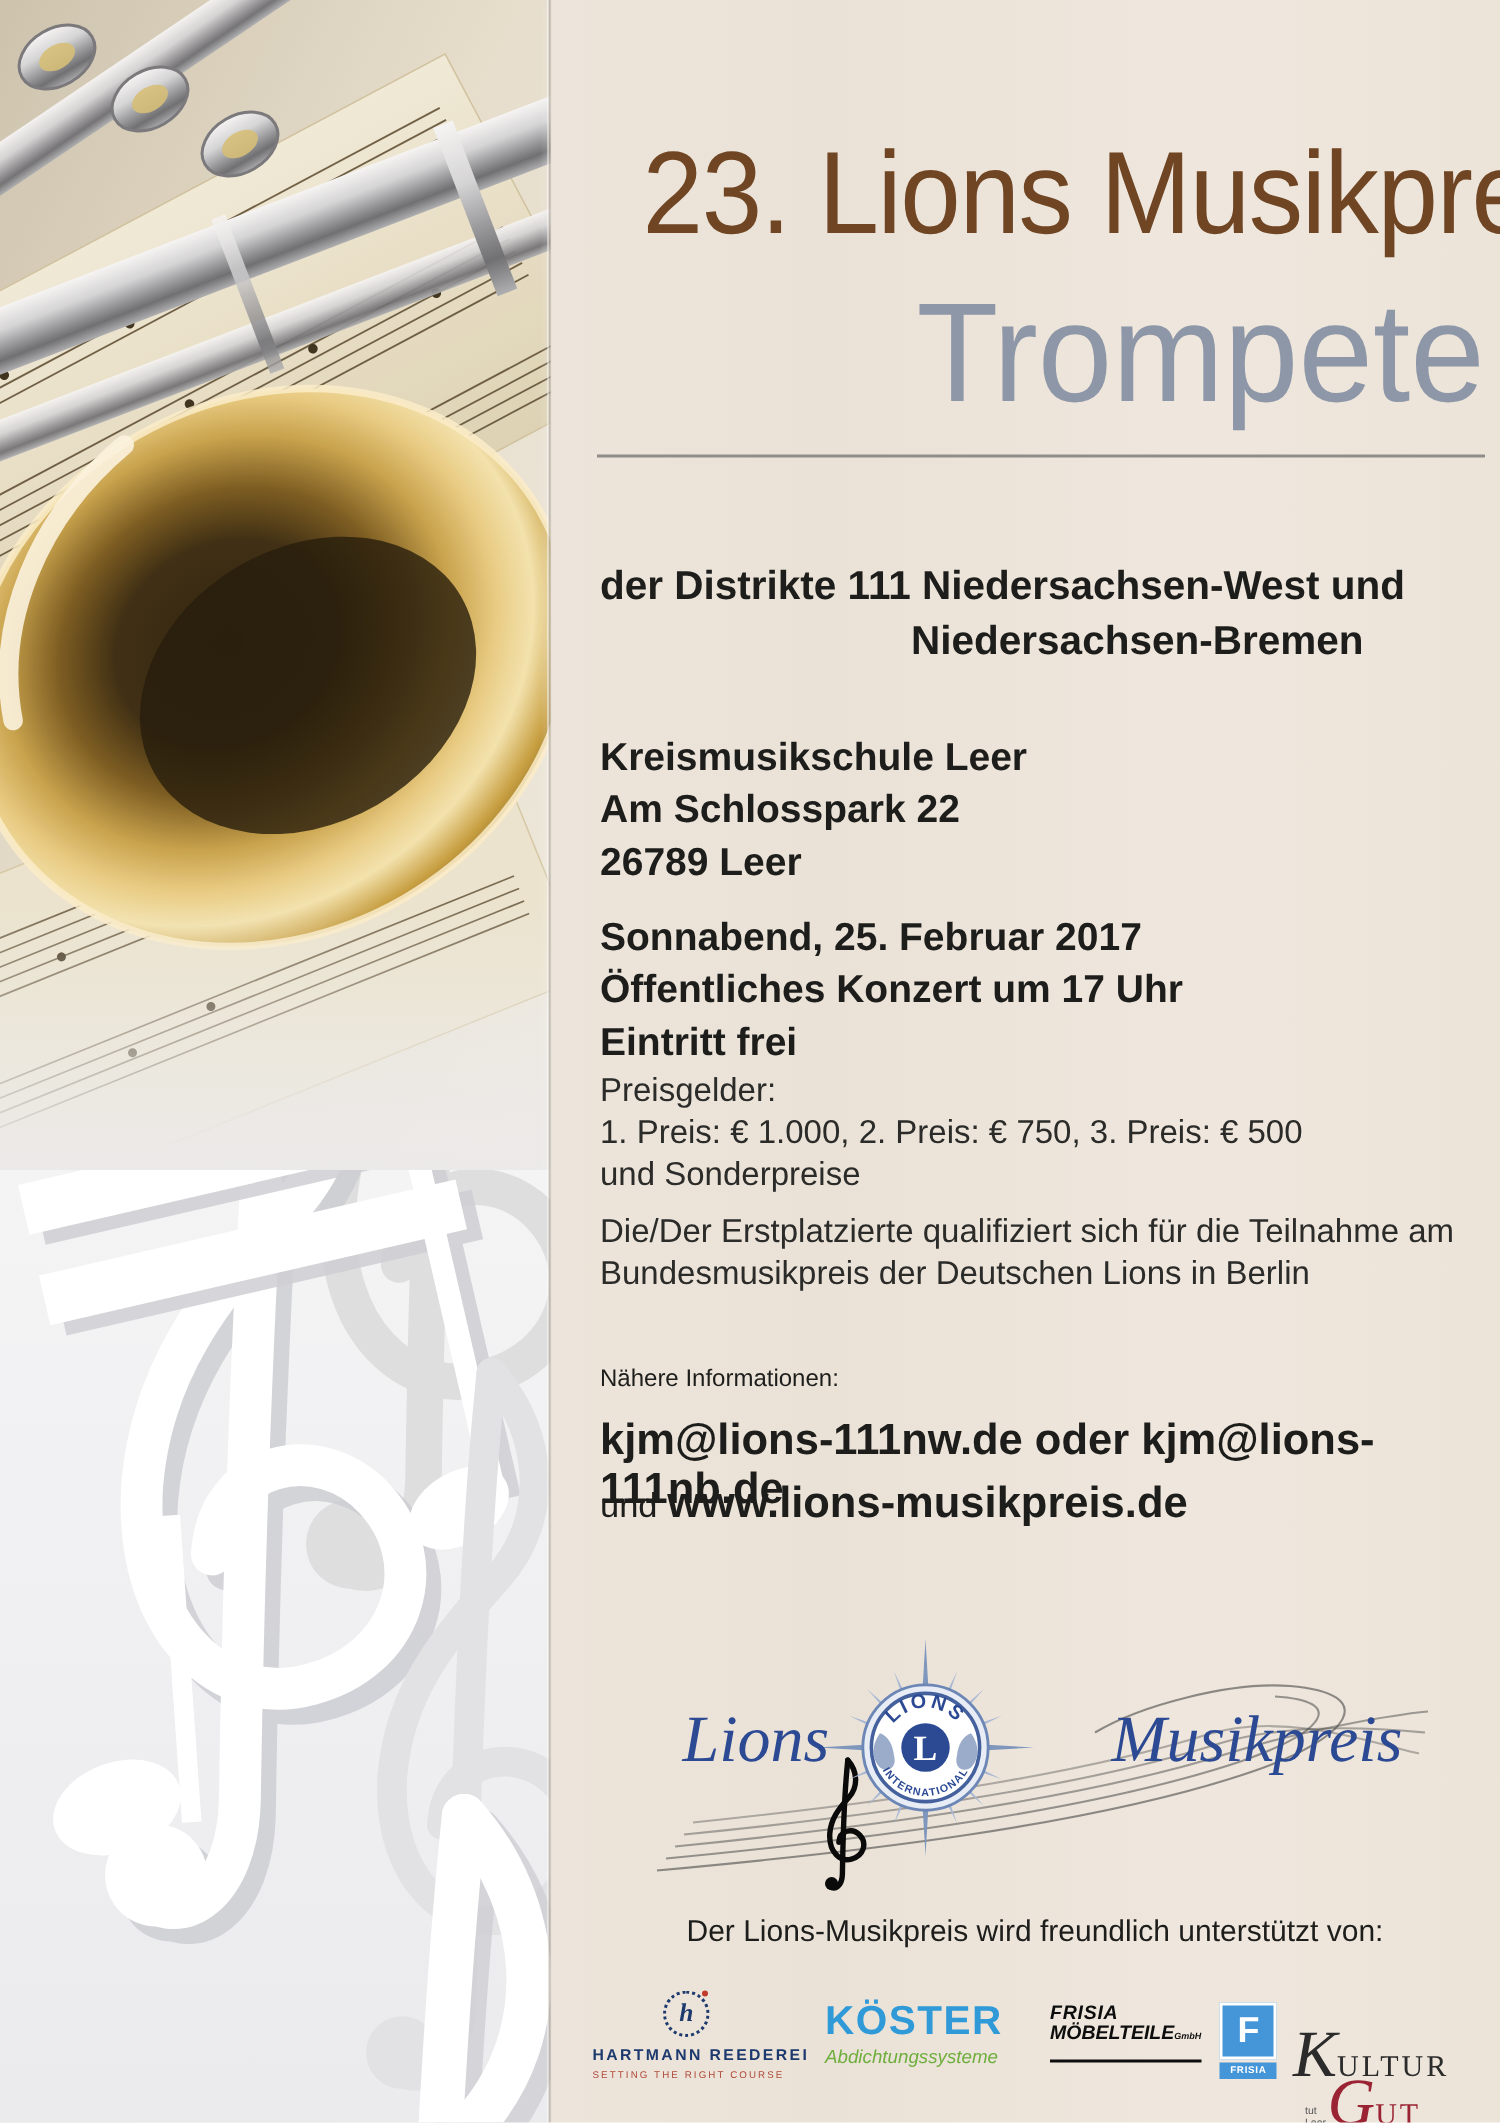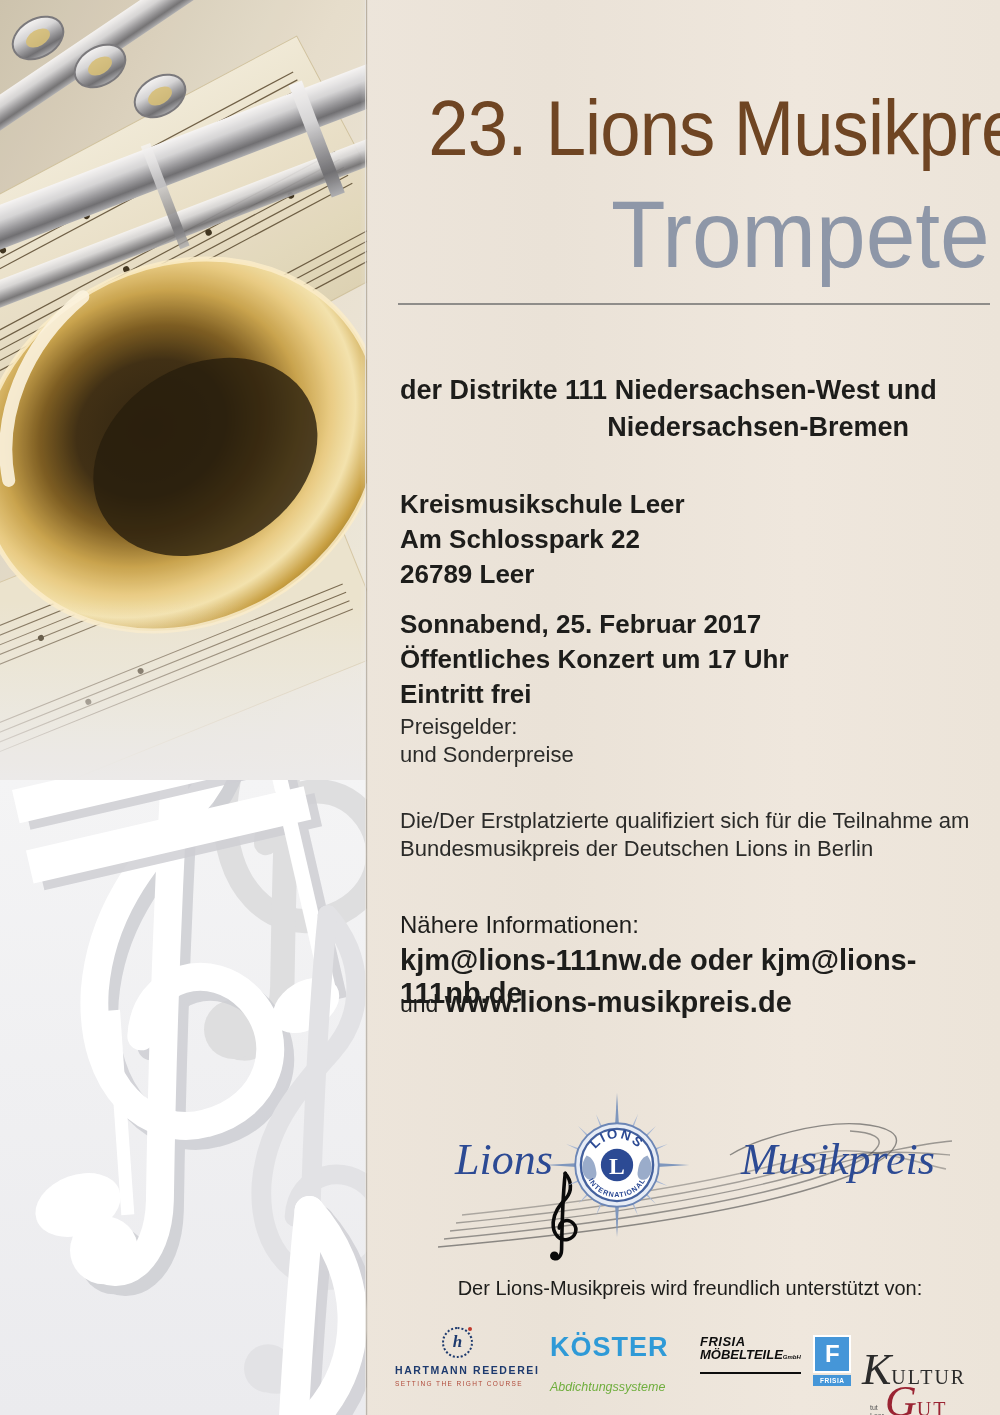--- a/index.html
+++ b/index.html
@@ -24,21 +24,21 @@
               letter-spacing:-1px;transform:scaleX(.93);transform-origin:right;white-space:nowrap;}
   .title-sub{display:inline-block;font-size:94px;line-height:98px;color:#8e97a8;
              letter-spacing:0px;transform:scaleX(.95);transform-origin:right;white-space:nowrap;margin-top:16px;}
   .rule{left:398px;top:303px;width:592px;height:2px;background:#8f8d8a;z-index:5;}
   .subtitle{left:400px;top:372px;width:545px;font-size:27px;font-weight:bold;line-height:37px;}
   .subtitle .l2{text-align:right;padding-right:36px;}
   .venue{left:400px;top:487px;font-size:26px;font-weight:bold;line-height:35px;}
   .event{left:400px;top:607px;font-size:26px;font-weight:bold;line-height:35px;}
   .prizes{left:400px;top:713px;font-size:22px;line-height:28px;color:#2b2b29;}
   .qualification{left:400px;top:807px;font-size:22px;line-height:28px;color:#2b2b29;}
-  .contact-h{left:400px;top:911px;font-size:24px;color:#1d1d1b;}
+  .contact-h{left:400px;top:911px;font-size:16px;color:#1d1d1b;}
   .contact-mails{left:400px;top:944px;font-size:29px;font-weight:bold;}
   .contact-web{left:400px;top:986px;font-size:23px;}
   .contact-web b{font-size:29px;}
 
   
   .logo-word{font-family:"Liberation Serif", serif;font-style:italic;font-size:44px;color:#2c4a94;z-index:5;}
   .lw-left{left:455px;top:1134px;}
   .lw-right{left:741px;top:1134px;}
   .swoosh{left:430px;top:1083px;width:530px;height:190px;z-index:4;}
   .emblem{left:541px;top:1089px;width:152px;height:152px;z-index:5;}
@@ -48,21 +48,21 @@
   .sp{z-index:5;}
   .hartmann{left:395px;top:1327px;width:125px;text-align:center;color:#1d3a6e;}
   .hart-circle{width:27px;height:27px;border:2px dotted #1d3a6e;border-radius:50%;margin:0 auto 6px;
                font-family:"Liberation Serif",serif;font-style:italic;font-weight:bold;font-size:17px;
                line-height:26px;position:relative;}
   .hart-circle i{position:absolute;right:-1px;top:-2px;width:4px;height:4px;background:#c0392b;border-radius:50%;}
   .hart-name{font-size:10.5px;font-weight:bold;letter-spacing:1.6px;white-space:nowrap;}
   .hart-tag{font-size:6.5px;letter-spacing:1.4px;color:#b04a3a;margin-top:4px;white-space:nowrap;}
   .koester{left:550px;top:1332px;width:115px;text-align:right;}
   .koester-name{font-size:27px;font-weight:bold;color:#2f9ad7;letter-spacing:1px;}
-  .koester-tag{font-size:12.5px;font-style:italic;color:#6fae3d;margin-top:17px;}
+  .koester-tag{font-size:12.5px;font-style:italic;color:#6fae3d;margin-top:1px;}
   .frisia{left:700px;top:1335px;}
   .frisia-text{display:inline-block;vertical-align:top;color:#0d0d0d;font-weight:bold;font-style:italic;line-height:13px;}
   .frisia-l1{font-size:13px;letter-spacing:.5px;}
   .frisia-l2{font-size:13px;}
   .frisia-l2 span{font-size:6px;margin-top:22px;}
   .frisia-rule{height:2px;background:#0d0d0d;margin-top:8px;}
   .frisia-badge{display:inline-block;vertical-align:top;margin-left:8px;width:38px;}
   .frisia-sq{width:38px;height:38px;background:#4596d8;border:2px solid #fff;box-sizing:border-box;
              color:#fff;font-weight:bold;font-size:24px;line-height:34px;text-align:center;}
   .frisia-sub{margin-top:2px;background:#4596d8;color:#fff;font-size:6.5px;font-weight:bold;
@@ -275,20 +275,21 @@
 </div>
 
 <div class="abs event">
   <div>Sonnabend, 25. Februar 2017</div>
   <div>Öffentliches Konzert um 17 Uhr</div>
   <div>Eintritt frei</div>
 </div>
 
 <div class="abs prizes">
   <div>Preisgelder:</div>
+  <div>1. Preis: € 1.000, 2. Preis: € 750, 3. Preis: € 500</div>
   <div>und Sonderpreise</div>
 </div>
 
 <div class="abs qualification">
   <div>Die/Der Erstplatzierte qualifiziert sich für die Teilnahme am</div>
   <div>Bundesmusikpreis der Deutschen Lions in Berlin</div>
 </div>
 
 <div class="abs contact-h">Nähere Informationen:</div>
 <div class="abs contact-mails">kjm@lions-111nw.de oder kjm@lions-111nb.de</div>

